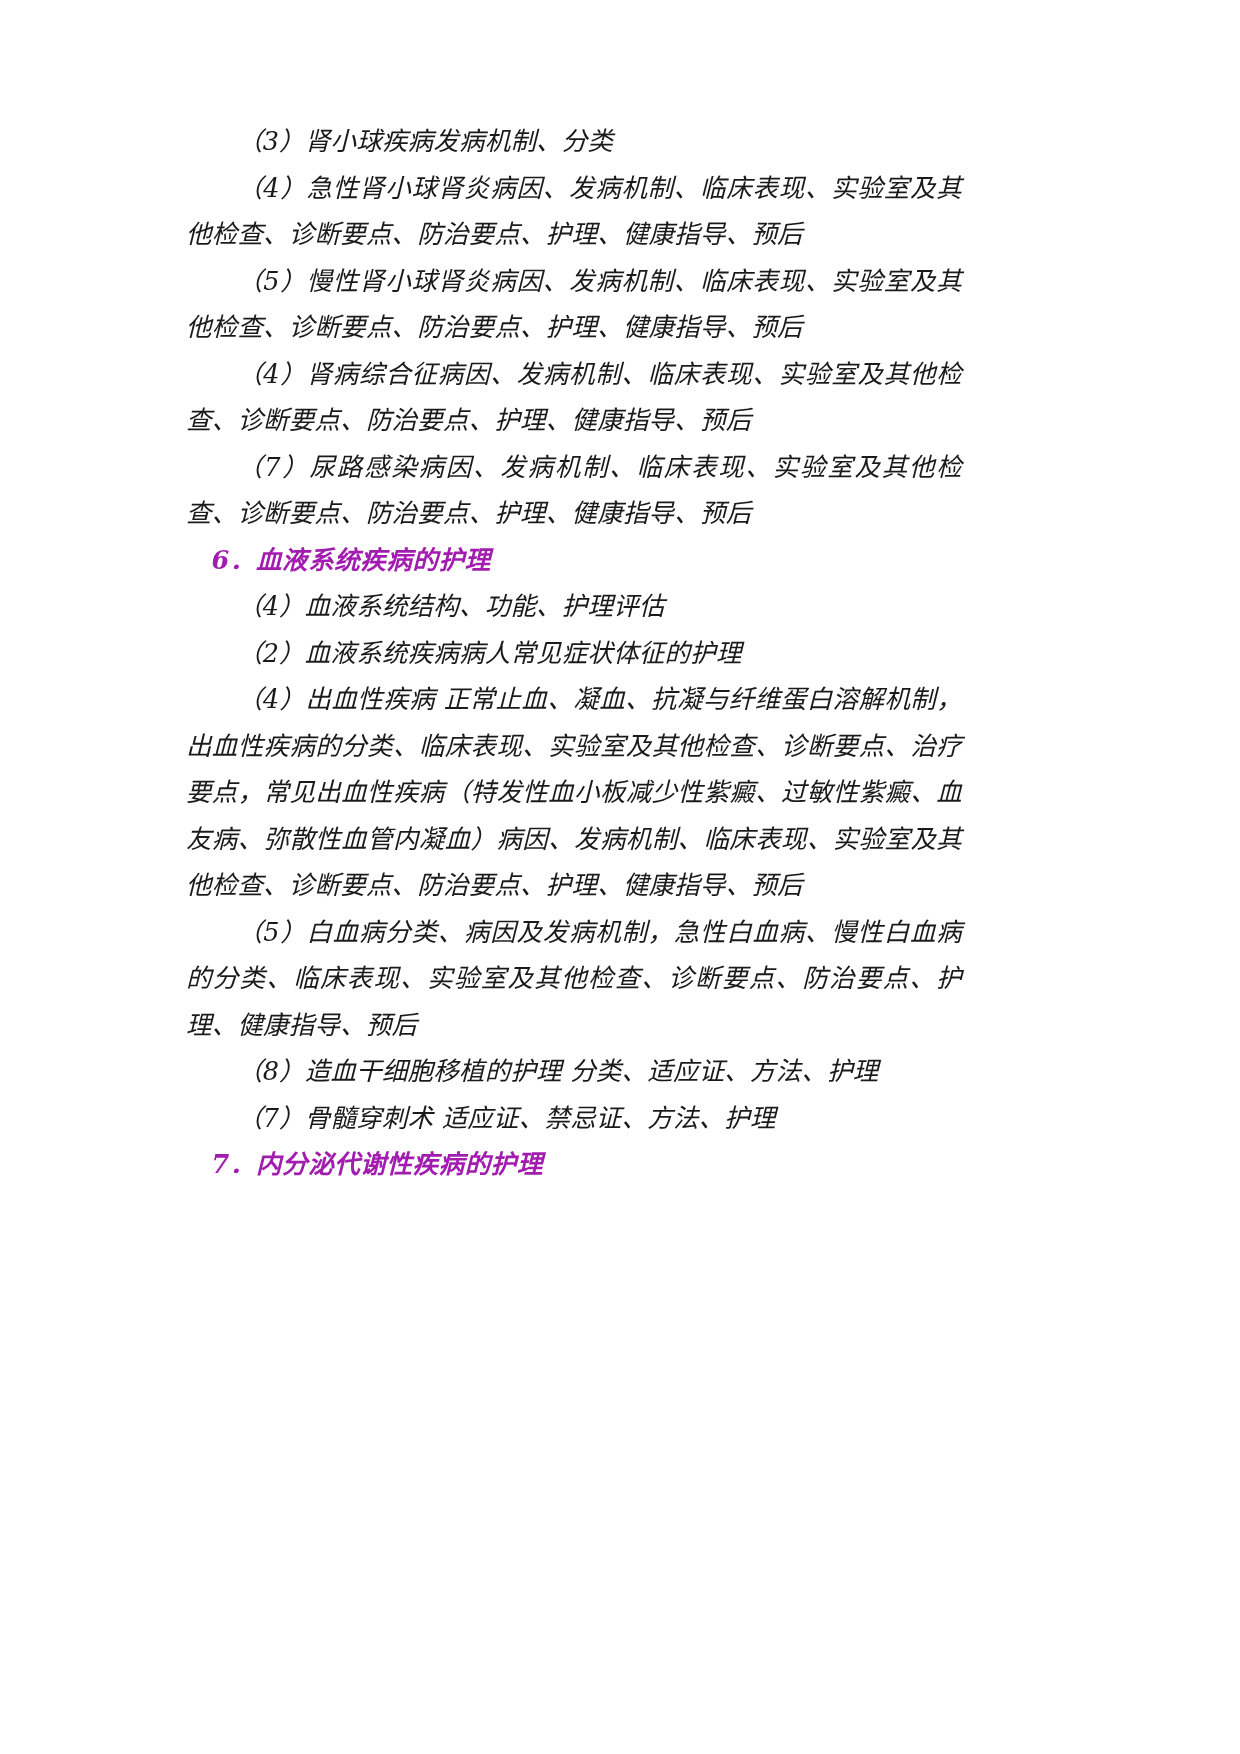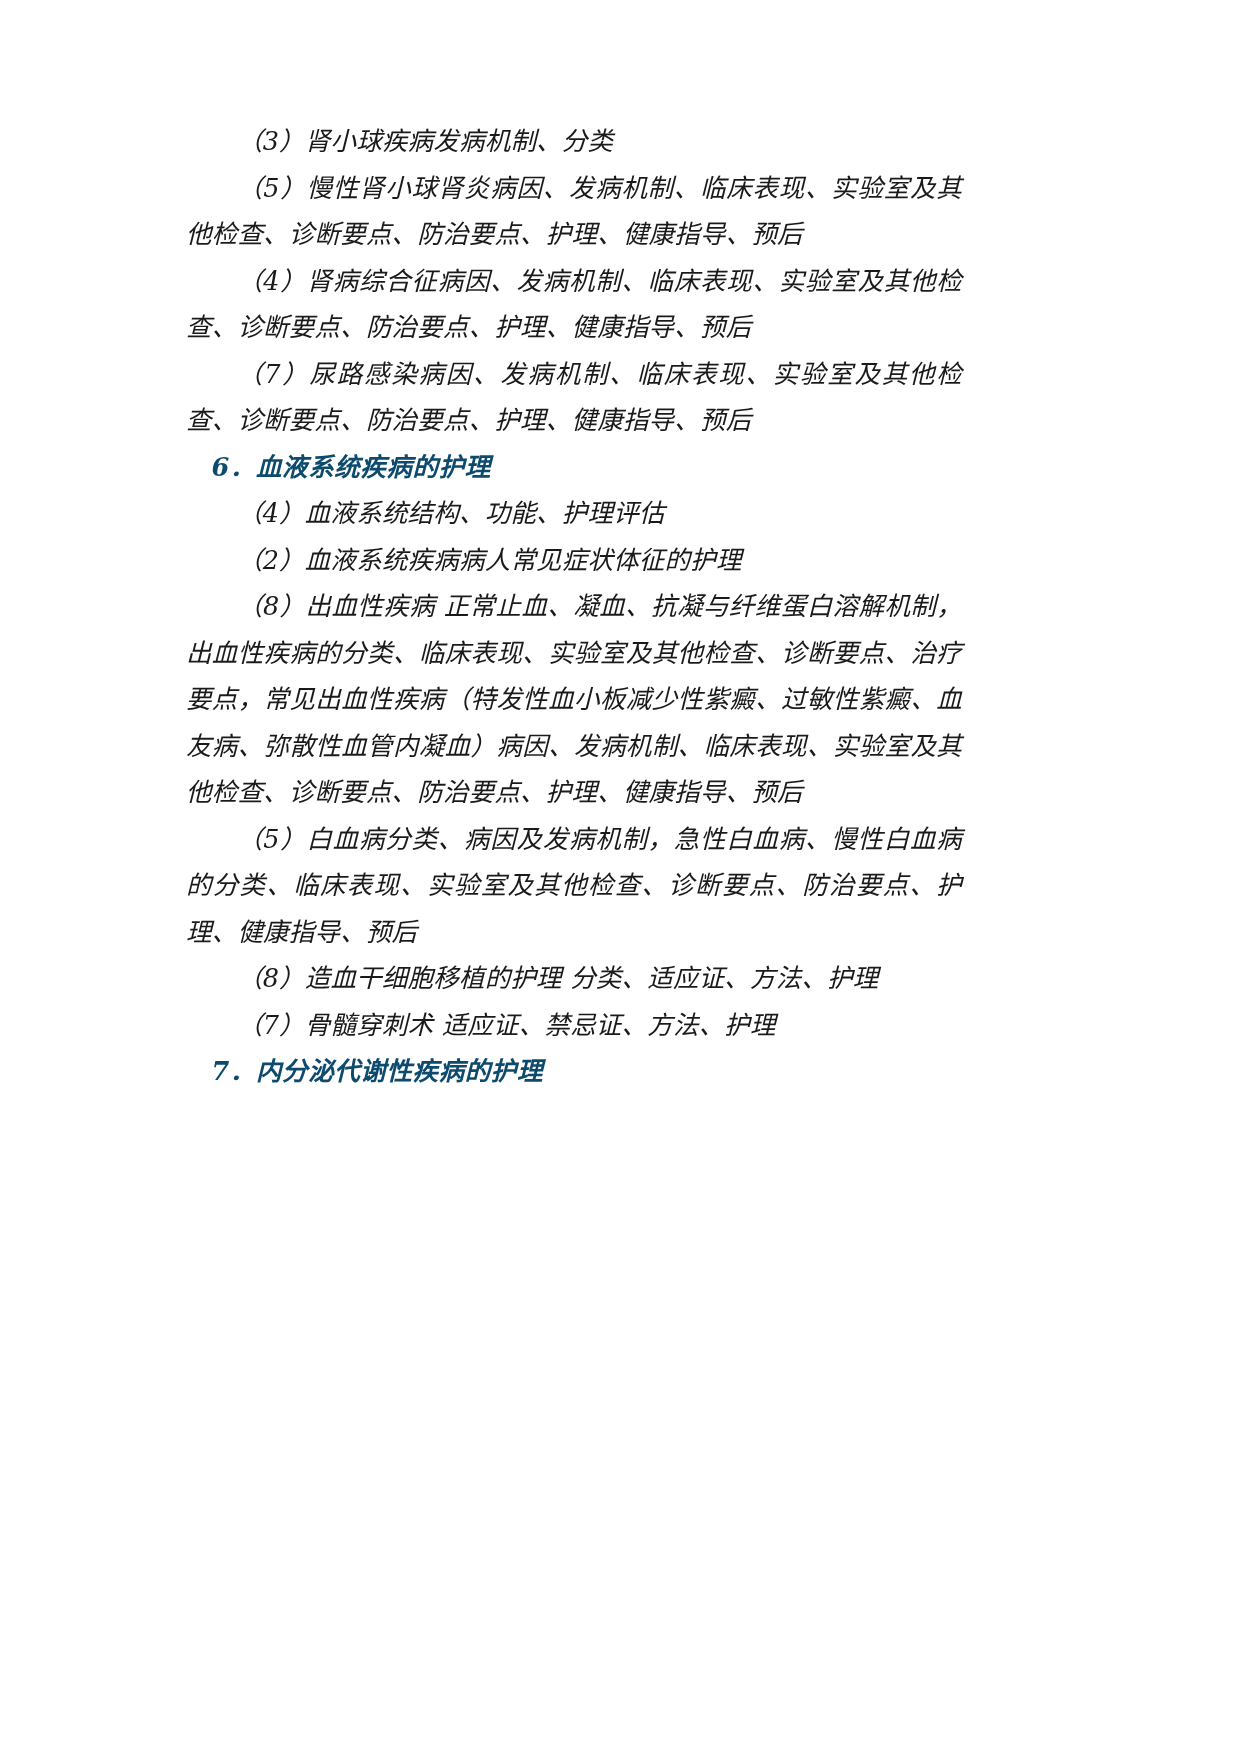--- a/index.html
+++ b/index.html
@@ -39,59 +39,60 @@
     text-indent: 2em;
     letter-spacing: 0.2px;
     font-style: italic;
     -webkit-font-smoothing: none;
   }
 
   .heading {
     font-family: "DejaVu Serif", "Liberation Serif", serif;
     font-size: 25.5px;
     line-height: 46.5px;
-    color: #0c4a6e;
+    color: #a21caf;
     margin: 0;
     text-align: left;
     text-indent: 1em;
     font-weight: 700;
     font-style: italic;
     letter-spacing: 0.6px;
   }
 
   .para.last-short {
     text-align: left;
   }
 </style>
 </head>
 <body>
 
 <div class="page">
   <div class="content">
 
     <p class="para">（3）肾小球疾病发病机制、分类</p>
 
+    <p class="para">（4）急性肾小球肾炎病因、发病机制、临床表现、实验室及其他检查、诊断要点、防治要点、护理、健康指导、预后</p>
 
     <p class="para">（5）慢性肾小球肾炎病因、发病机制、临床表现、实验室及其他检查、诊断要点、防治要点、护理、健康指导、预后</p>
 
     <p class="para">（4）肾病综合征病因、发病机制、临床表现、实验室及其他检查、诊断要点、防治要点、护理、健康指导、预后</p>
 
     <p class="para">（7）尿路感染病因、发病机制、临床表现、实验室及其他检查、诊断要点、防治要点、护理、健康指导、预后</p>
 
 
 
 
     <p class="heading">6．血液系统疾病的护理</p>
 
     <p class="para last-short">（4）血液系统结构、功能、护理评估</p>
 
     <p class="para last-short">（2）血液系统疾病病人常见症状体征的护理</p>
 
 
-    <p class="para">（8）出血性疾病  正常止血、凝血、抗凝与纤维蛋白溶解机制，出血性疾病的分类、临床表现、实验室及其他检查、诊断要点、治疗要点，常见出血性疾病（特发性血小板减少性紫癜、过敏性紫癜、血友病、弥散性血管内凝血）病因、发病机制、临床表现、实验室及其他检查、诊断要点、防治要点、护理、健康指导、预后</p>
+    <p class="para">（4）出血性疾病  正常止血、凝血、抗凝与纤维蛋白溶解机制，出血性疾病的分类、临床表现、实验室及其他检查、诊断要点、治疗要点，常见出血性疾病（特发性血小板减少性紫癜、过敏性紫癜、血友病、弥散性血管内凝血）病因、发病机制、临床表现、实验室及其他检查、诊断要点、防治要点、护理、健康指导、预后</p>
 
     <p class="para">（5）白血病分类、病因及发病机制，急性白血病、慢性白血病的分类、临床表现、实验室及其他检查、诊断要点、防治要点、护理、健康指导、预后</p>
 
     <p class="para last-short">（8）造血干细胞移植的护理   分类、适应证、方法、护理</p>
 
     <p class="para last-short">（7）骨髓穿刺术 适应证、禁忌证、方法、护理</p>
 
     <p class="heading">7．内分泌代谢性疾病的护理</p>
 
   </div>

